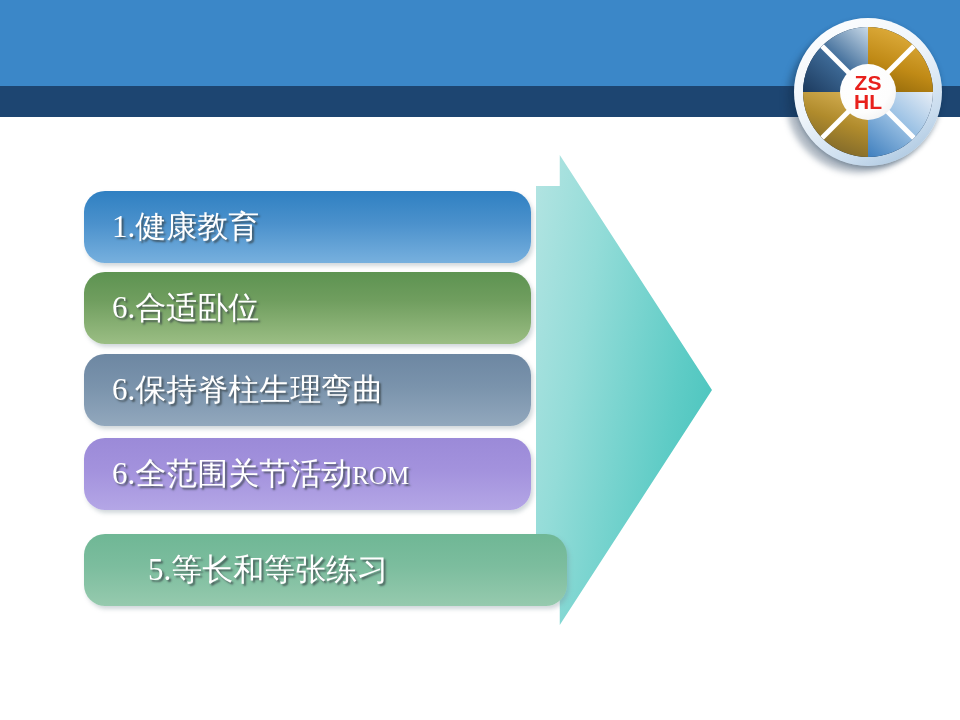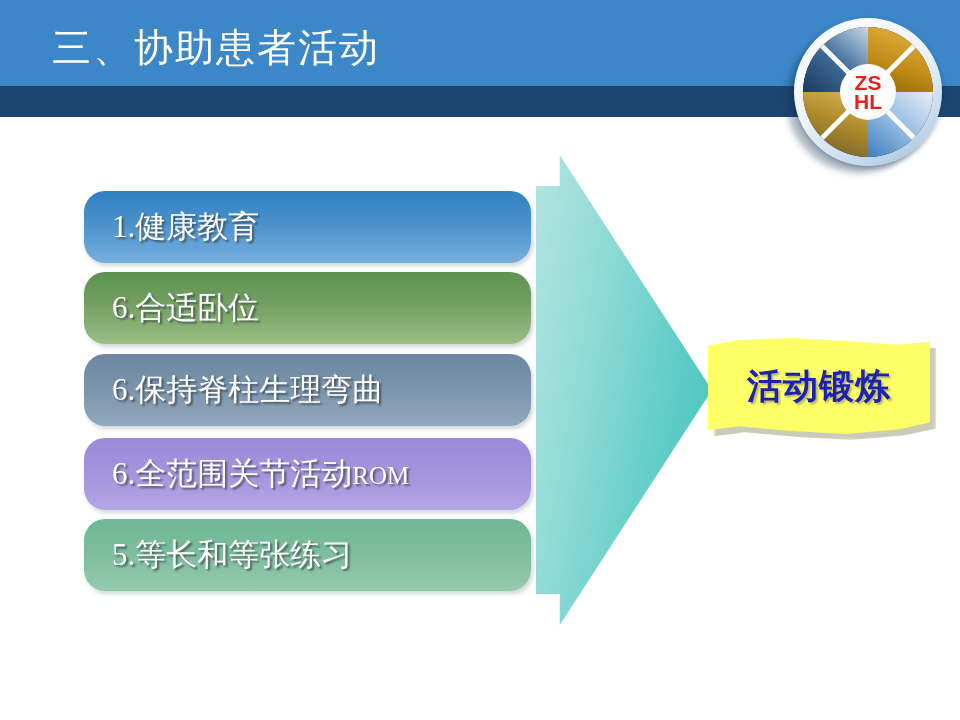--- a/index.html
+++ b/index.html
@@ -149,21 +149,21 @@
   }
   .box-label .rom {
     font-size: 25px;
     letter-spacing: 0px;
   }
 
   .box1 { top: 191px; background: linear-gradient(180deg, #2f80c2 0%, #4b91cc 45%, #77b0de 100%); }
   .box2 { top: 272px; background: linear-gradient(180deg, #5d9351 0%, #709e5f 40%, #9bbe84 100%); }
   .box3 { top: 354px; background: linear-gradient(180deg, #6d87a2 0%, #7a93ac 45%, #92a8bd 100%); }
   .box4 { top: 438px; background: linear-gradient(180deg, #9b8ad8 0%, #a392dd 45%, #b4a6e6 100%); }
-  .box5 { top: 519px; background: linear-gradient(180deg, #6fb795 0%, #7cbd9e 45%, #96caae 100%); }
+  .box5 { top: 534px; background: linear-gradient(180deg, #6fb795 0%, #7cbd9e 45%, #96caae 100%); padding-left: 36px; }
 
   
   .arrow {
     position: absolute;
     left: 536px;
     top: 155px;
     width: 176px;
     height: 470px;
     background: linear-gradient(100deg, #b3e4e2 0%, #93dcd8 30%, #5fccc6 70%, #3fc0b9 100%);
     clip-path: polygon(0% 6.6%, 13.5% 6.6%, 13.5% 0%, 100% 50%, 13.5% 100%, 13.5% 93.4%, 0% 93.4%);
@@ -209,21 +209,20 @@
     font-family: "Liberation Serif", "DejaVu Serif", serif;
   }
 </style>
 </head>
 <body>
 
 <div id="slide">
 
   <div class="header-band"></div>
   <div class="header-band-dark"></div>
-  <div class="slide-title">三、协助患者活动</div>
 
   <div class="logo-wrap">
     <div class="logo-shadow"></div>
     <div class="logo-ring">
       <div class="logo-inner">
         <div class="quad q1"></div>
         <div class="quad q2"></div>
         <div class="quad q3"></div>
         <div class="quad q4"></div>
         <div class="quad-sep-a"></div>
@@ -247,20 +246,14 @@
   <div class="box box3">
     <span class="box-label">6.保持脊柱生理弯曲</span>
   </div>
   <div class="box box4">
     <span class="box-label"><span>6.全范围关节活动</span><span class="rom">ROM</span></span>
   </div>
   <div class="box box5">
     <span class="box-label">5.等长和等张练习</span>
   </div>
 
-  <div class="banner-wrap">
-    <div class="banner-shadow"></div>
-    <div class="banner">
-      <span class="banner-label">活动锻炼</span>
-    </div>
-  </div>
 
 </div>
 
 </body></html>

